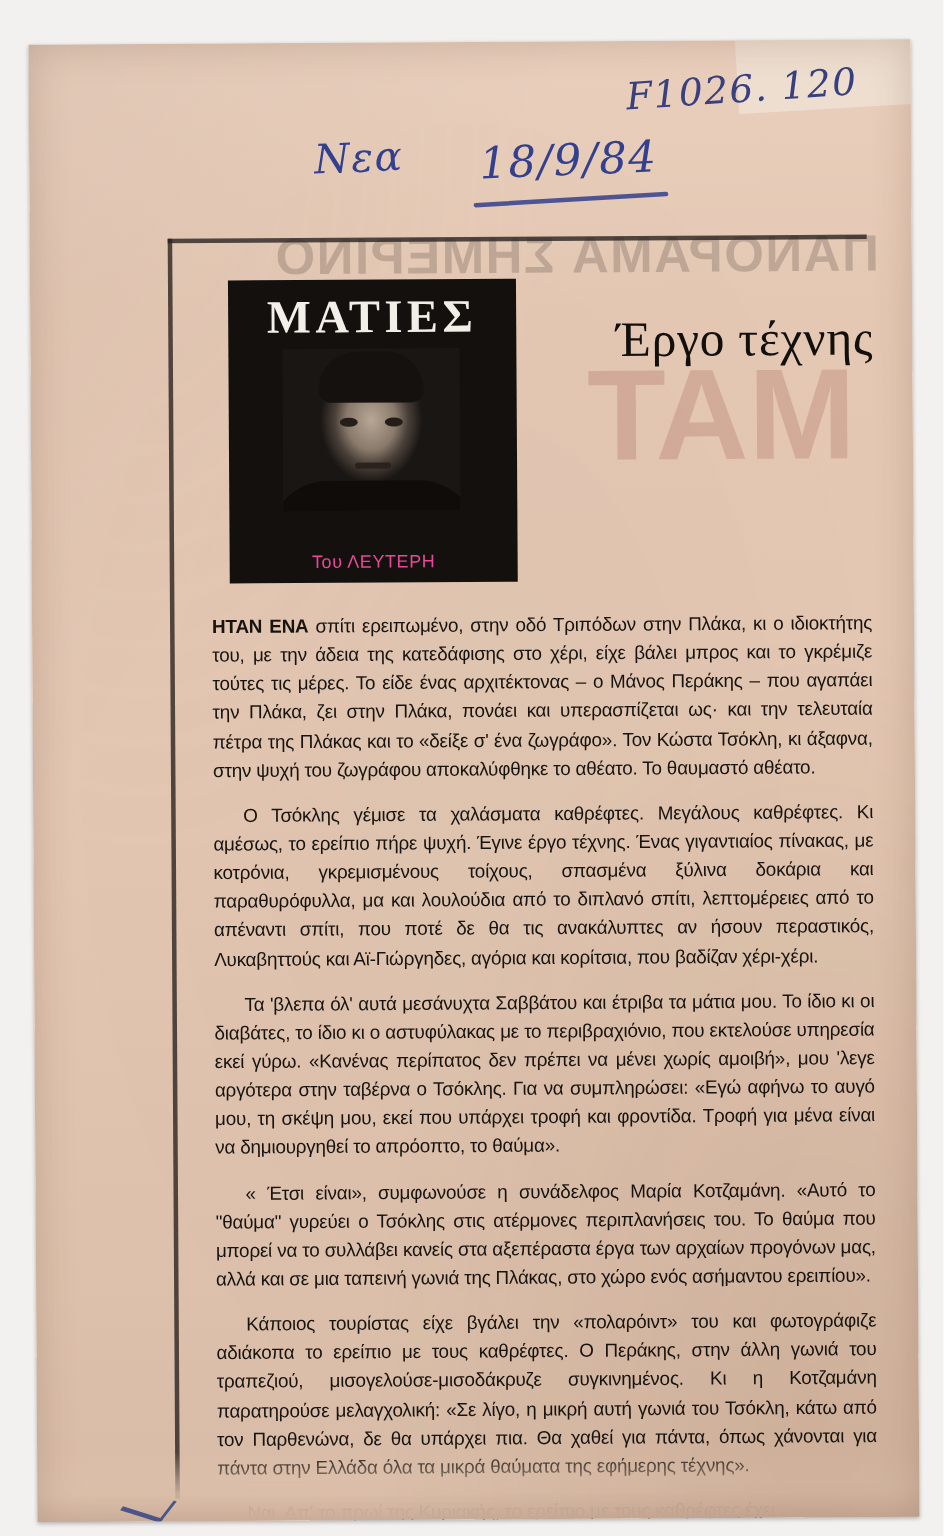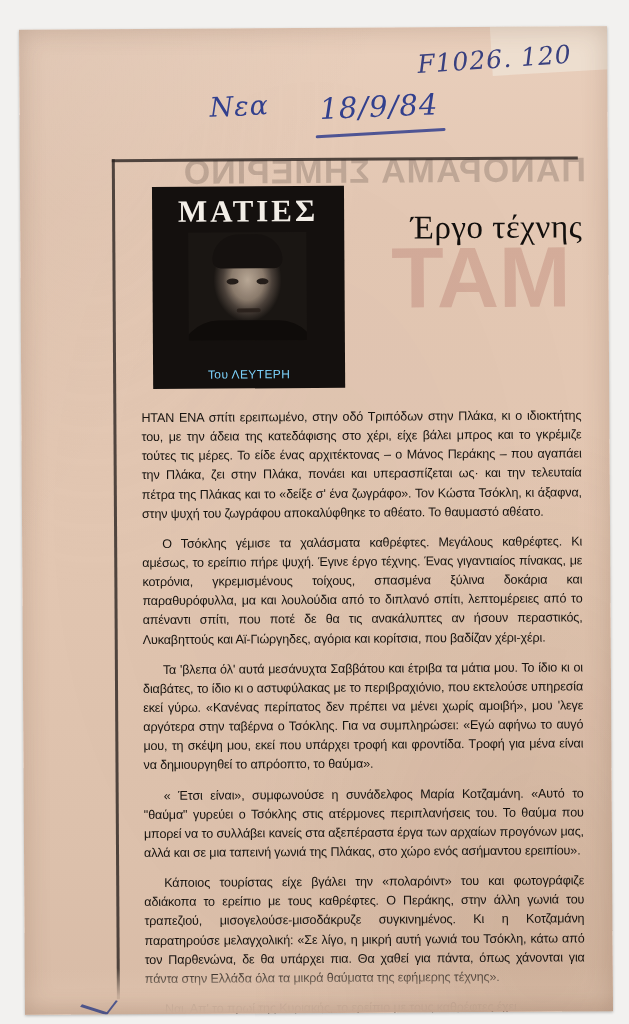--- a/index.html
+++ b/index.html
@@ -205,21 +205,21 @@
     left: -10px; top: 88px;
     width: 140px; height: 40px;
     background: #0f0c0a;
     border-radius: 60px 60px 0 0;
   }
   .byline {
     position: absolute;
     left: 0; right: 0;
     bottom: 6px;
     text-align: center;
-    color: #7dd3fc;
+    color: #ec4899;
     font-family: "Liberation Sans", sans-serif;
     font-weight: bold;
     font-size: 14px;
     line-height: 1.25;
     letter-spacing: .5px;
   }
   .byline .small { font-size: 12px; font-weight: normal; letter-spacing: .4px;}
   
   .headline {
     position: absolute;
@@ -246,21 +246,21 @@
     line-height: 1.52;
     text-align: justify;
     letter-spacing: -0.15px;
   }
   .body p {
     margin: 0 0 11px 0;
     text-indent: 20px;
   }
   .body p.first { text-indent: 0; }
   .body p .lead {
-    font-weight: normal;
+    font-weight: bold;
   }
   
   .bottom-fade {
     position: absolute;
     left: 0; right: 0; bottom: 0;
     height: 46px;
     background: linear-gradient(180deg, rgba(224,198,178,0) 0%, rgba(221,193,172,0.85) 60%, rgba(216,187,166,1) 100%);
   }
   
   .pen-mark {

